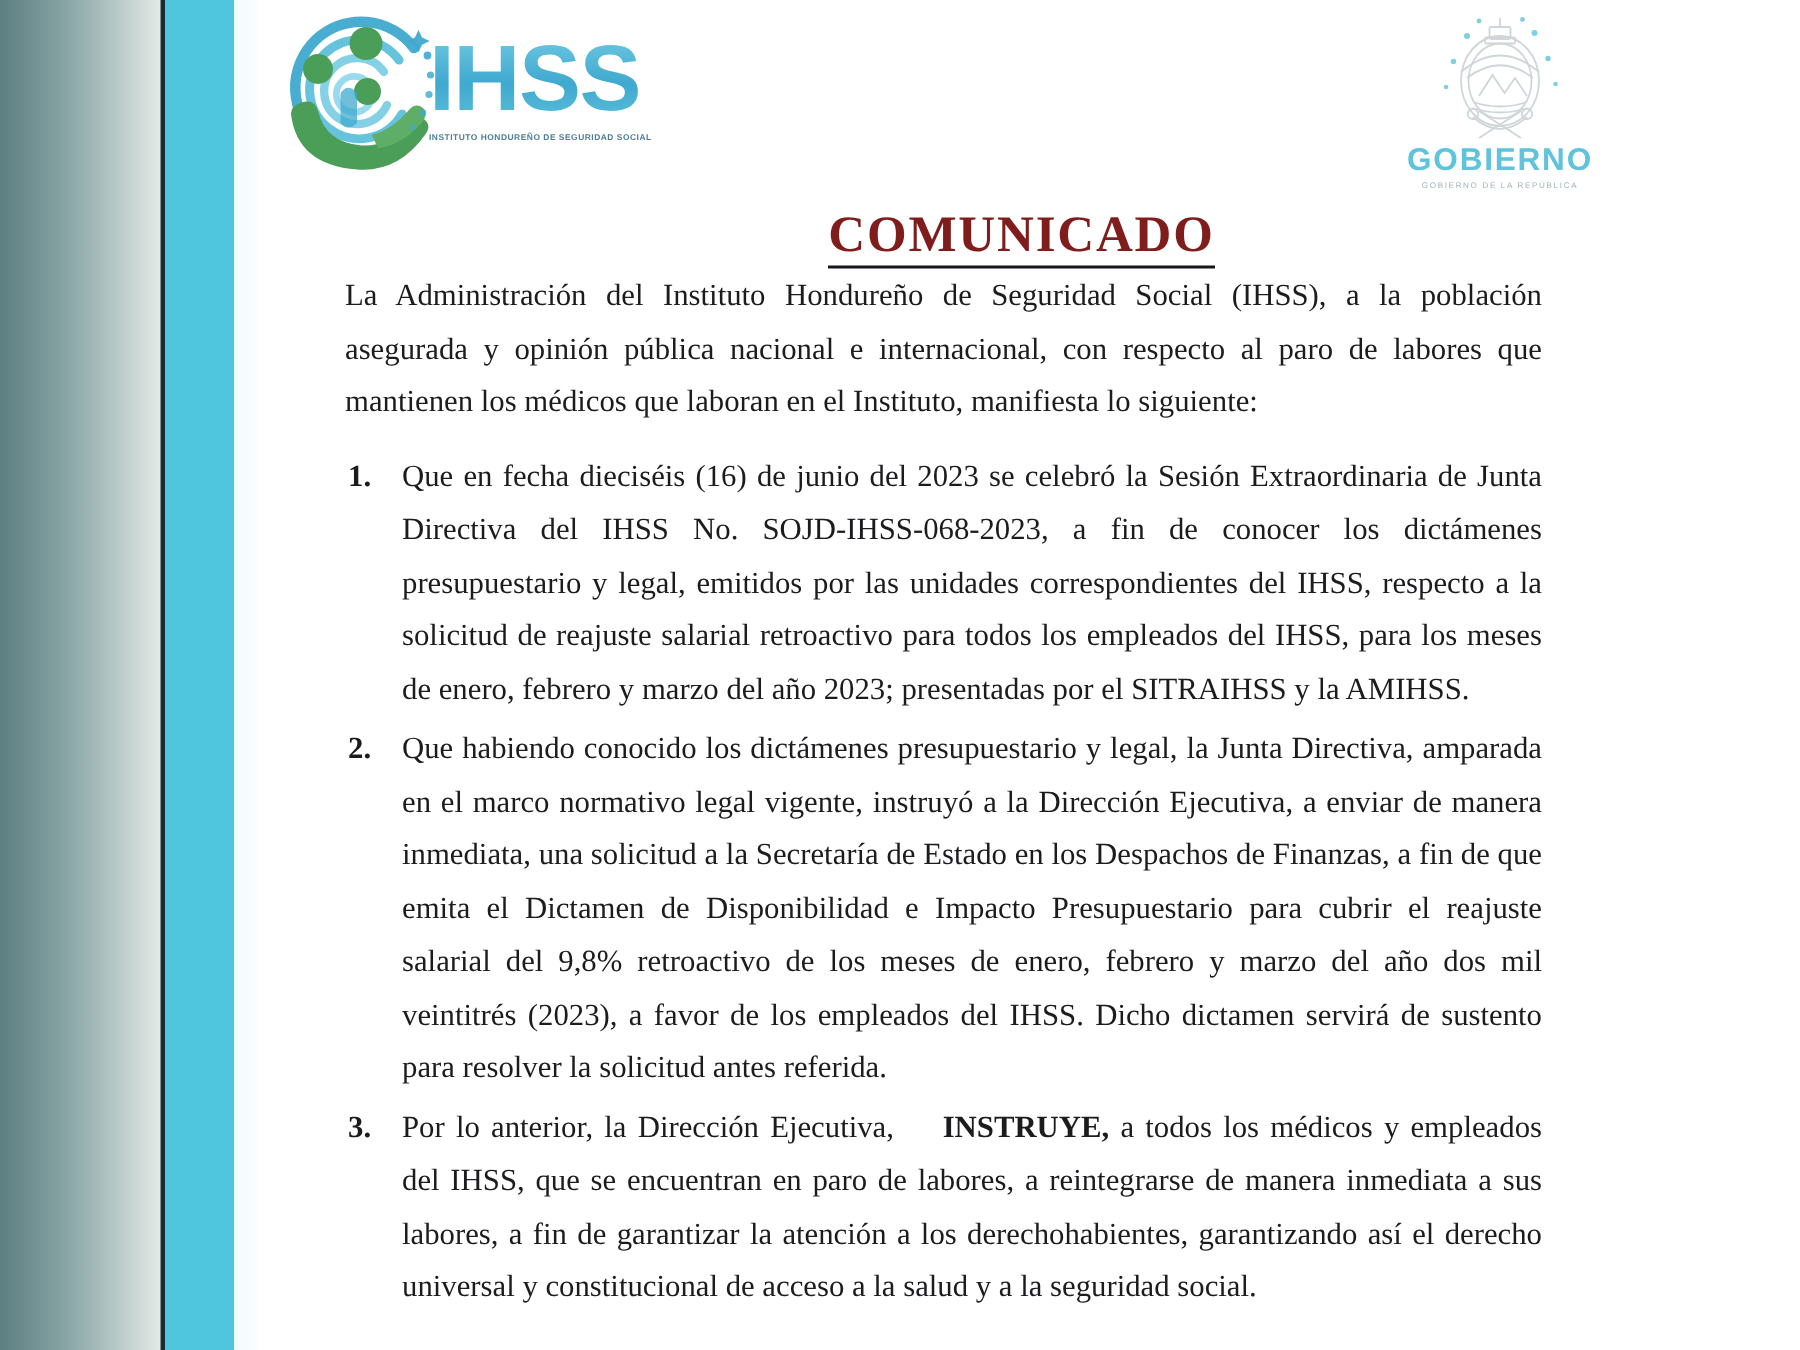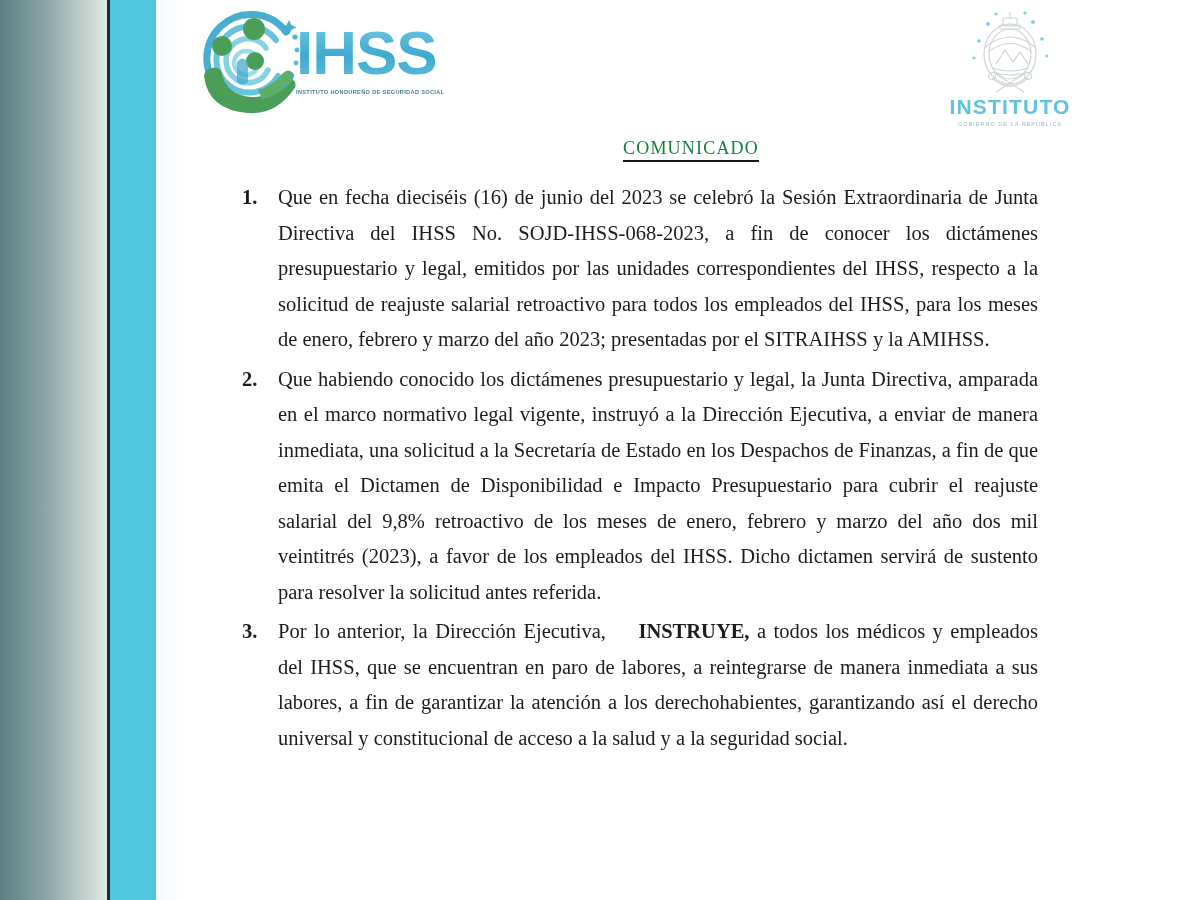--- a/index.html
+++ b/index.html
@@ -49,21 +49,21 @@
   .right-seam {
     position: absolute;
     left: 1089px; top: 0;
     width: 2px; height: 900px;
     background: #fbfbfb;
   }
 
   
   .sheet {
     position: absolute;
-    left: 182px; top: 0;
+    left: 172px; top: 0;
     width: 1018px; height: 900px;
     background: #ffffff;
   }
 
   
   .doc-header {
     position: absolute;
     left: 0; top: 0;
     width: 1018px; height: 132px;
   }
@@ -136,24 +136,24 @@
 
   
   .doc-title {
     position: absolute;
     left: 0; top: 138px;
     width: 1018px;
     text-align: center;
   }
   .doc-title span {
     font-family: "Liberation Serif", serif;
-    font-weight: 400;
-    font-size: 18px;
+    font-weight: 700;
+    font-size: 34px;
     letter-spacing: 1.2px;
-    color: #15803d;
+    color: #7f1d1d;
     border-bottom: 2.5px solid #17171a;
     padding-bottom: 2px;
   }
 
   
   .doc-body {
     position: absolute;
     left: 58px; top: 180px;
     width: 798px;
   }
@@ -275,31 +275,32 @@
               <circle cx="103" cy="14" r="2"></circle>
               <circle cx="49" cy="33" r="1.8"></circle>
               <circle cx="112" cy="31" r="1.8"></circle>
               <circle cx="66" cy="6" r="1.6"></circle>
               <circle cx="95" cy="5" r="1.6"></circle>
               <circle cx="44" cy="50" r="1.5"></circle>
               <circle cx="117" cy="48" r="1.5"></circle>
             </g>
           </svg>
         </div>
-        <div class="hn-name">INSTITUTO</div>
+        <div class="hn-name">GOBIERNO</div>
         <div class="hn-sub">GOBIERNO DE LA REPÚBLICA</div>
       </div>
 
     </div>
 
     <div class="doc-title">
       <span>COMUNICADO</span>
     </div>
 
     <div class="doc-body">
+      <p class="para">La Administración del Instituto Hondureño de Seguridad Social (IHSS), a la población asegurada y opinión pública nacional e internacional, con respecto al paro de labores que mantienen los médicos que laboran en el Instituto, manifiesta lo siguiente:</p>
 
       <ol class="numlist">
         <li>
           <span class="li-marker">1.</span>
           <span class="li-text">Que en fecha dieciséis (16) de junio del 2023 se celebró la Sesión Extraordinaria de Junta Directiva del IHSS No. SOJD-IHSS-068-2023, a fin de conocer los dictámenes presupuestario y legal, emitidos por las unidades correspondientes del IHSS, respecto a la solicitud de reajuste salarial retroactivo para todos los empleados del IHSS, para los meses de enero, febrero y marzo del año 2023; presentadas por el SITRAIHSS y la AMIHSS.</span>
         </li>
         <li>
           <span class="li-marker">2.</span>
           <span class="li-text">Que habiendo conocido los dictámenes presupuestario y legal, la Junta Directiva, amparada en el marco normativo legal vigente, instruyó a la Dirección Ejecutiva, a enviar de manera inmediata, una solicitud a la Secretaría de Estado en los Despachos de Finanzas, a fin de que emita el Dictamen de Disponibilidad e Impacto Presupuestario para cubrir el reajuste salarial del 9,8% retroactivo de los meses de enero, febrero y marzo del año dos mil veintitrés (2023), a favor de los empleados del IHSS. Dicho dictamen servirá de sustento para resolver la solicitud antes referida.</span>
         </li>

